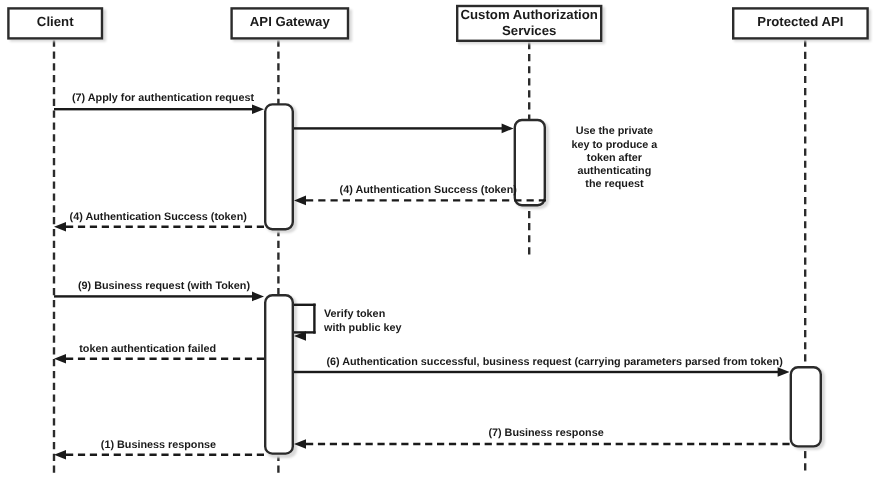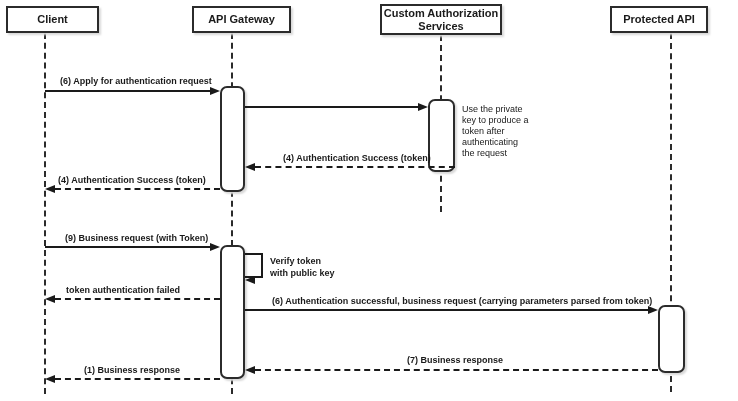--- a/index.html
+++ b/index.html
@@ -38,54 +38,54 @@
   .msg-label {
     position:absolute; font-size:9px; font-weight:bold; white-space:nowrap;
     z-index:5; line-height:11px;
   }
   .multiline { white-space:pre-line; line-height:12px; }
   .self-loop {
     position:absolute; width:18px; height:25px; z-index:3;
     border:2px solid var(--ink); border-left:none;
   }
   .note-text {
-    position:absolute; font-size:9px; font-weight:normal;
-    white-space:pre-line; line-height:11px; z-index:5;
+    position:absolute; font-size:9px; font-weight:bold;
+    white-space:pre-line; line-height:11px; z-index:5;text-align:center;
   }
 </style>
 </head>
 <body>
 
 <div class="canvas">
 
   <div class="lifeline" style="left:44px; top:33px; height:361px"></div>
   <div class="lifeline" style="left:231px; top:33px; height:361px"></div>
   <div class="lifeline" style="left:440px; top:35px; height:177px"></div>
   <div class="lifeline" style="left:670px; top:33px; height:359px"></div>
 
-  <div class="actor" style="left:6px; top:6px; width:93px; height:27px">
+  <div class="actor" style="left:6px; top:6px; width:80px; height:27px">
     <span>Client</span>
   </div>
   <div class="actor" style="left:192px; top:6px; width:99px; height:27px">
     <span>API Gateway</span>
   </div>
   <div class="actor" style="left:380px; top:4px; width:122px; height:31px">
     <span>Custom Authorization
 Services</span>
   </div>
-  <div class="actor" style="left:610px; top:6px; width:98px; height:27px">
+  <div class="actor" style="left:610px; top:6px; width:114px; height:27px">
     <span>Protected API</span>
   </div>
 
   <div class="activation" style="left:220px; top:86px; width:25px; height:106px"></div>
   <div class="activation" style="left:428px; top:99px; width:27px; height:73px"></div>
   <div class="activation" style="left:220px; top:245px; width:25px; height:134px"></div>
   <div class="activation" style="left:658px; top:305px; width:27px; height:68px"></div>
 
-  <span class="msg-label" style="left:60px; top:76px">(6) Apply for authentication request</span>
+  <span class="msg-label" style="left:60px; top:76px">(7) Apply for authentication request</span>
   <div class="line-solid" style="left:45px; top:90px; width:167px"></div>
   <div class="head-r" style="left:210px; top:87px"></div>
 
   <div class="line-solid" style="left:245px; top:106px; width:174px"></div>
   <div class="head-r" style="left:418px; top:103px"></div>
 
   <span class="msg-label" style="left:283px; top:153px">(4) Authentication Success (token)</span>
   <div class="line-dashed" style="left:255px; top:166px; width:200px"></div>
   <div class="head-l" style="left:245px; top:163px"></div>
 

